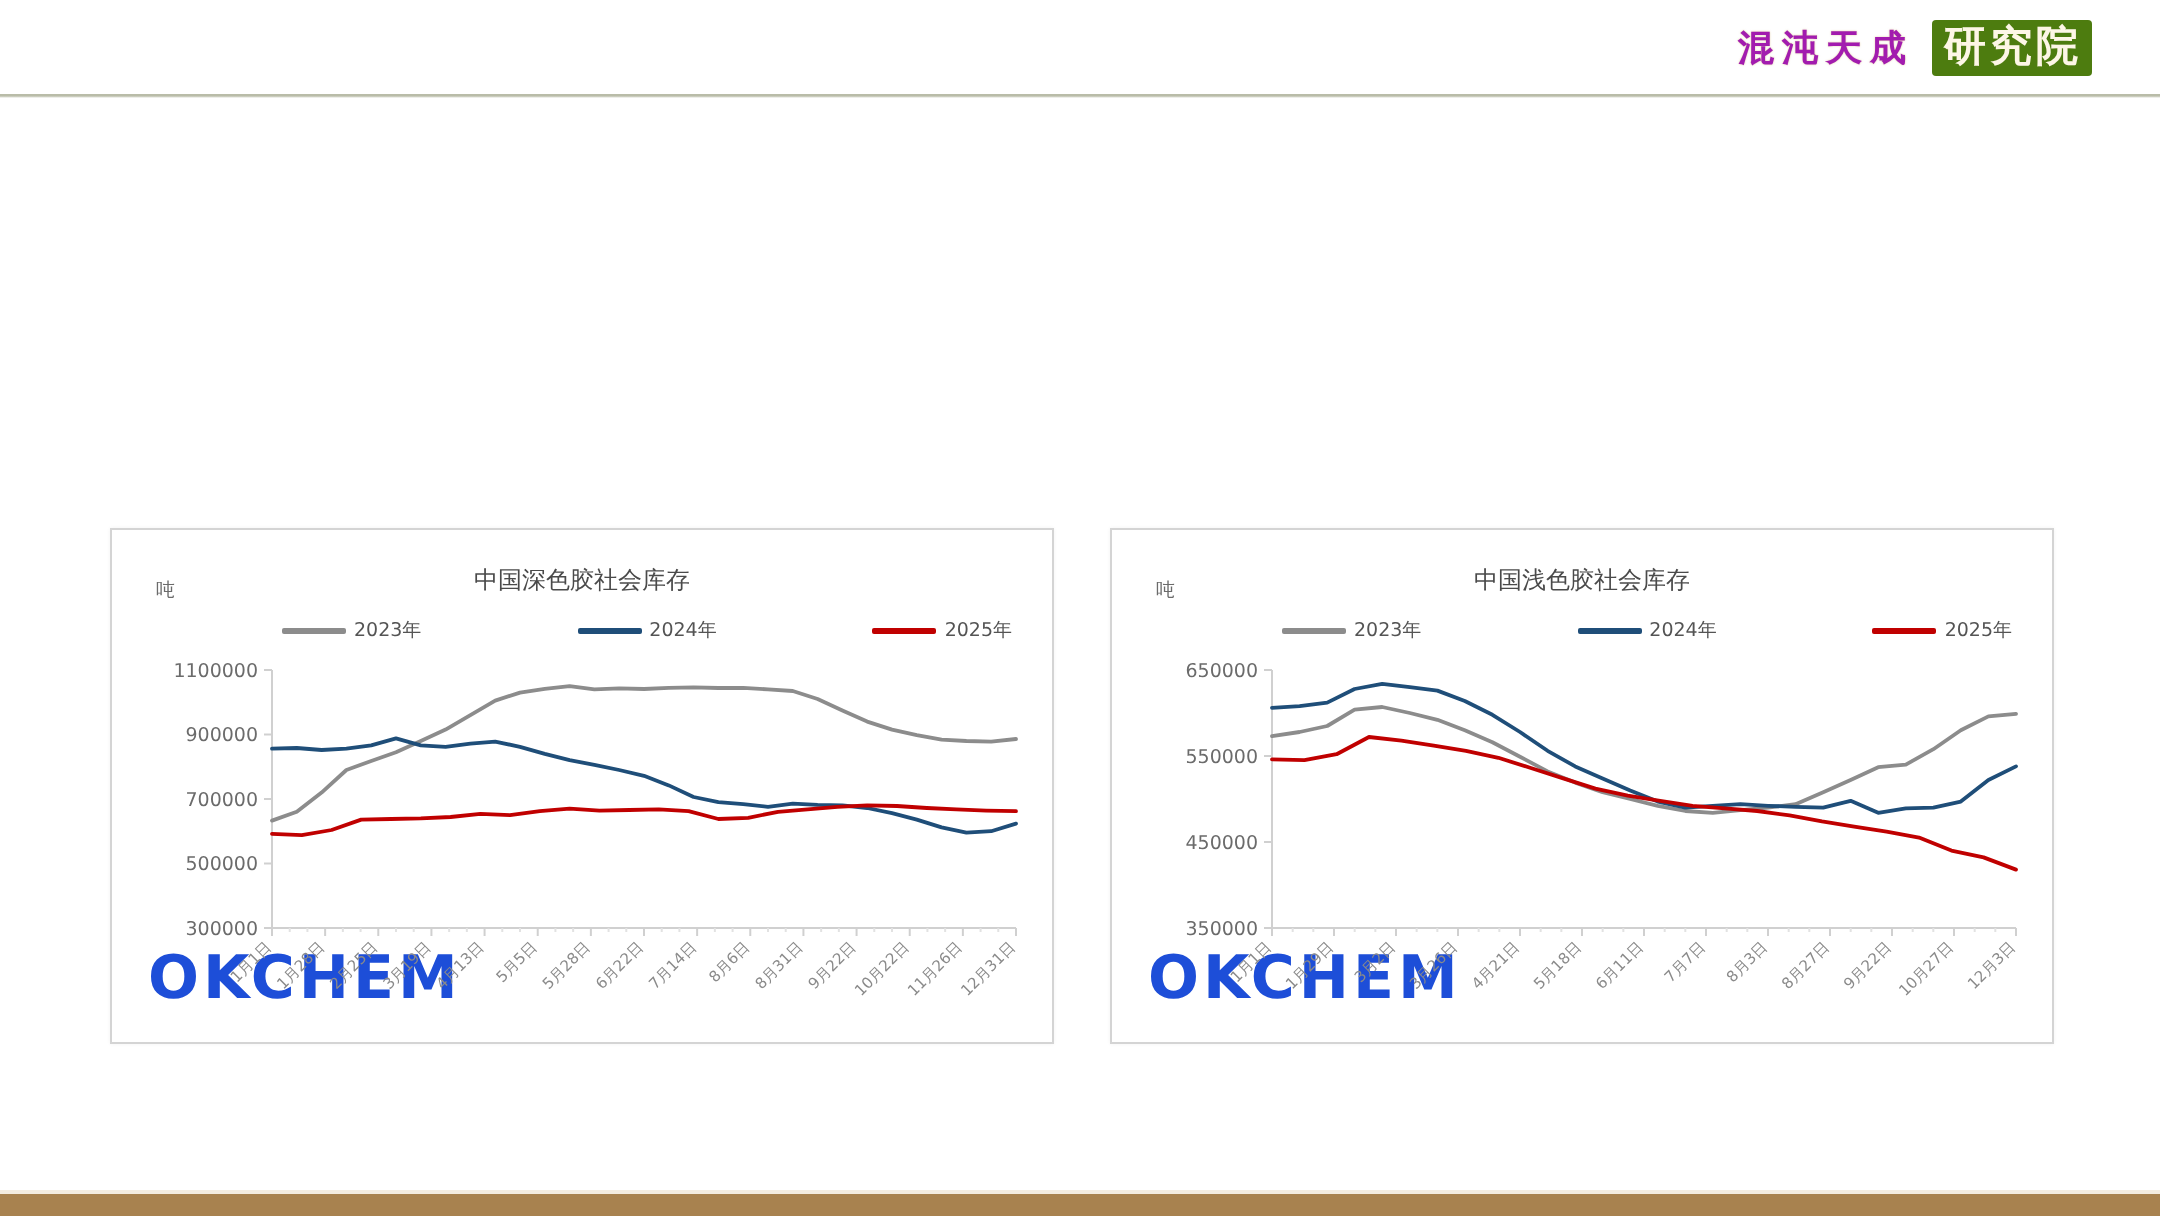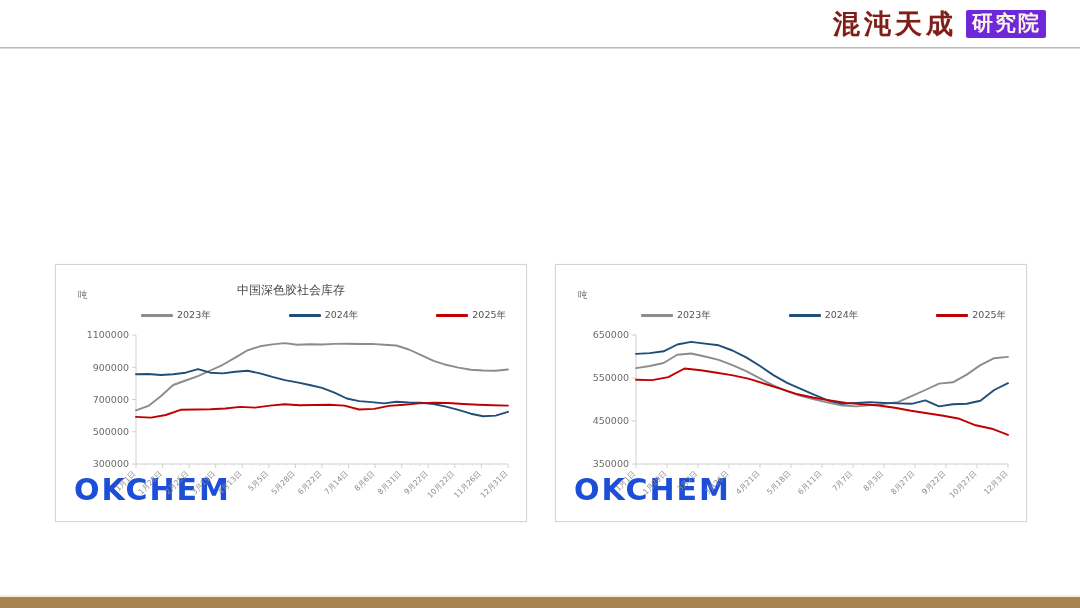--- a/index.html
+++ b/index.html
@@ -15,27 +15,27 @@
   .header-rule{
     position:absolute;left:0;top:47px;width:1080px;height:2px;
     background:linear-gradient(to bottom,#b9bca8 0%,#b9bca8 50%,#ffffff 100%);
   }
   .logo{
     position:absolute;right:34px;top:3px;height:42px;
     display:flex;align-items:center;gap:3px;
   }
   .logo-chars{
     font-family:"DejaVu Sans","Liberation Sans",sans-serif;
-    font-size:27px;font-weight:700;letter-spacing:4px;
-    color:#7f1d1d;
+    font-size:18px;font-weight:700;letter-spacing:4px;
+    color:#a21caf;
     text-shadow:0 0 1px rgba(201,162,90,.6);
   }
   .logo-seal{
     margin-left:6px;
-    background:#6d28d9;color:#fdf6e6;
+    background:#4d7c0f;color:#fdf6e6;
     font-size:21px;font-weight:700;letter-spacing:2px;
     padding:3px 5px 4px 6px;border-radius:2px;
     line-height:1;
   }
 
   
   .section-title{
     position:absolute;left:22px;top:77px;
     font-family:"DejaVu Serif","Liberation Serif",serif;
     font-size:26px;font-weight:700;color:#1a1a1a;
@@ -209,20 +209,21 @@
           <line x1="443.14285714285717" y1="199" x2="443.14285714285717" y2="201" stroke="#e2e2e2" stroke-width="1"></line>
           <polyline points="80.0,145.3 92.4,140.9 104.8,131.3 117.2,120.0 129.6,115.5 142.0,111.1 154.4,105.5 166.8,99.8 179.2,92.6 191.6,85.3 204.0,81.3 216.4,79.4 228.8,78.1 241.2,79.7 253.6,79.2 266.0,79.5 278.4,78.9 290.8,78.7 303.2,79.0 315.6,78.9 328.0,79.7 340.4,80.5 352.8,84.5 365.2,90.2 377.6,95.8 390.0,99.8 402.4,102.6 414.8,104.8 427.2,105.5 439.6,105.8 452.0,104.5" fill="none" stroke="#8c8c8c" stroke-width="1.9" stroke-linejoin="round" stroke-linecap="round"></polyline>
           <polyline points="80.0,109.3 92.4,109.0 104.8,110.0 117.2,109.3 129.6,107.7 142.0,104.2 154.4,107.7 166.8,108.4 179.2,106.8 191.6,105.8 204.0,108.4 216.4,111.9 228.8,115.1 241.2,117.4 253.6,120.0 266.0,122.9 278.4,127.7 290.8,133.5 303.2,136.1 315.6,137.1 328.0,138.4 340.4,136.8 352.8,137.4 365.2,137.7 377.6,139.0 390.0,141.6 402.4,144.8 414.8,148.7 427.2,151.3 439.6,150.6 452.0,146.8" fill="none" stroke="#1f4e79" stroke-width="1.9" stroke-linejoin="round" stroke-linecap="round"></polyline>
           <polyline points="80.0,151.9 94.9,152.6 109.8,150.0 124.6,144.8 139.5,144.5 154.4,144.2 169.3,143.5 184.2,141.9 199.0,142.6 213.9,140.6 228.8,139.3 243.7,140.3 258.6,140.0 273.4,139.7 288.3,140.6 303.2,144.5 318.1,143.9 333.0,140.9 347.8,139.7 362.7,138.4 377.6,137.7 392.5,138.0 407.4,139.0 422.2,139.7 437.1,140.3 452.0,140.6" fill="none" stroke="#c00000" stroke-width="1.9" stroke-linejoin="round" stroke-linecap="round"></polyline>
         </svg>
     </div>
   </div>
 
   <div class="chart-box" id="chart-right">
     <div class="chart-unit">吨</div>
+    <div class="chart-title">中国浅色胶社会库存</div>
     <div class="legend">
       <div class="legend-item">
         <span class="legend-swatch" style="background:#8c8c8c"></span>
         <span class="legend-label">2023年</span>
       </div>
       <div class="legend-item">
         <span class="legend-swatch" style="background:#1f4e79"></span>
         <span class="legend-label">2024年</span>
       </div>
       <div class="legend-item">

